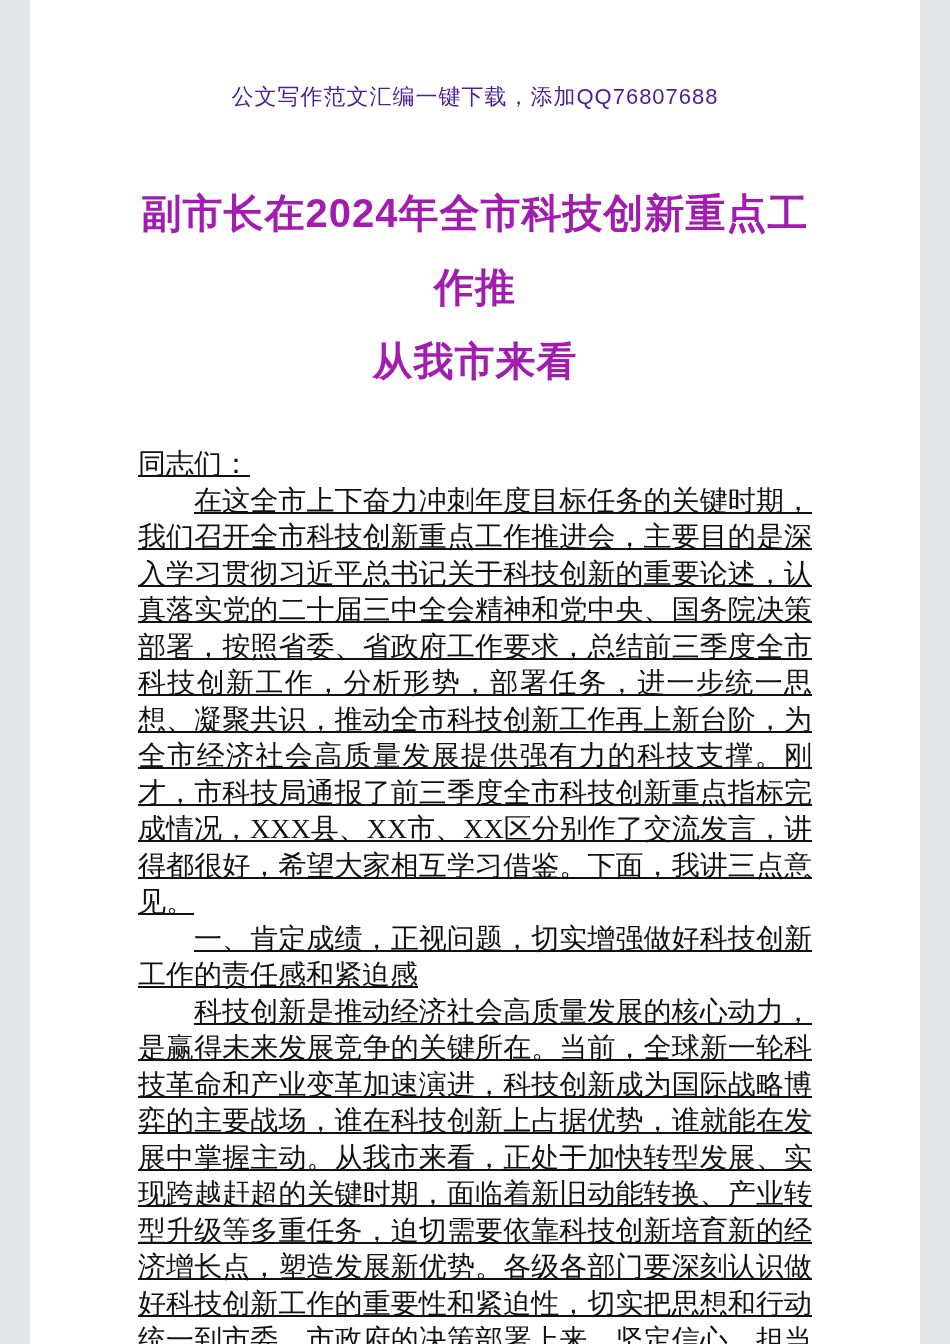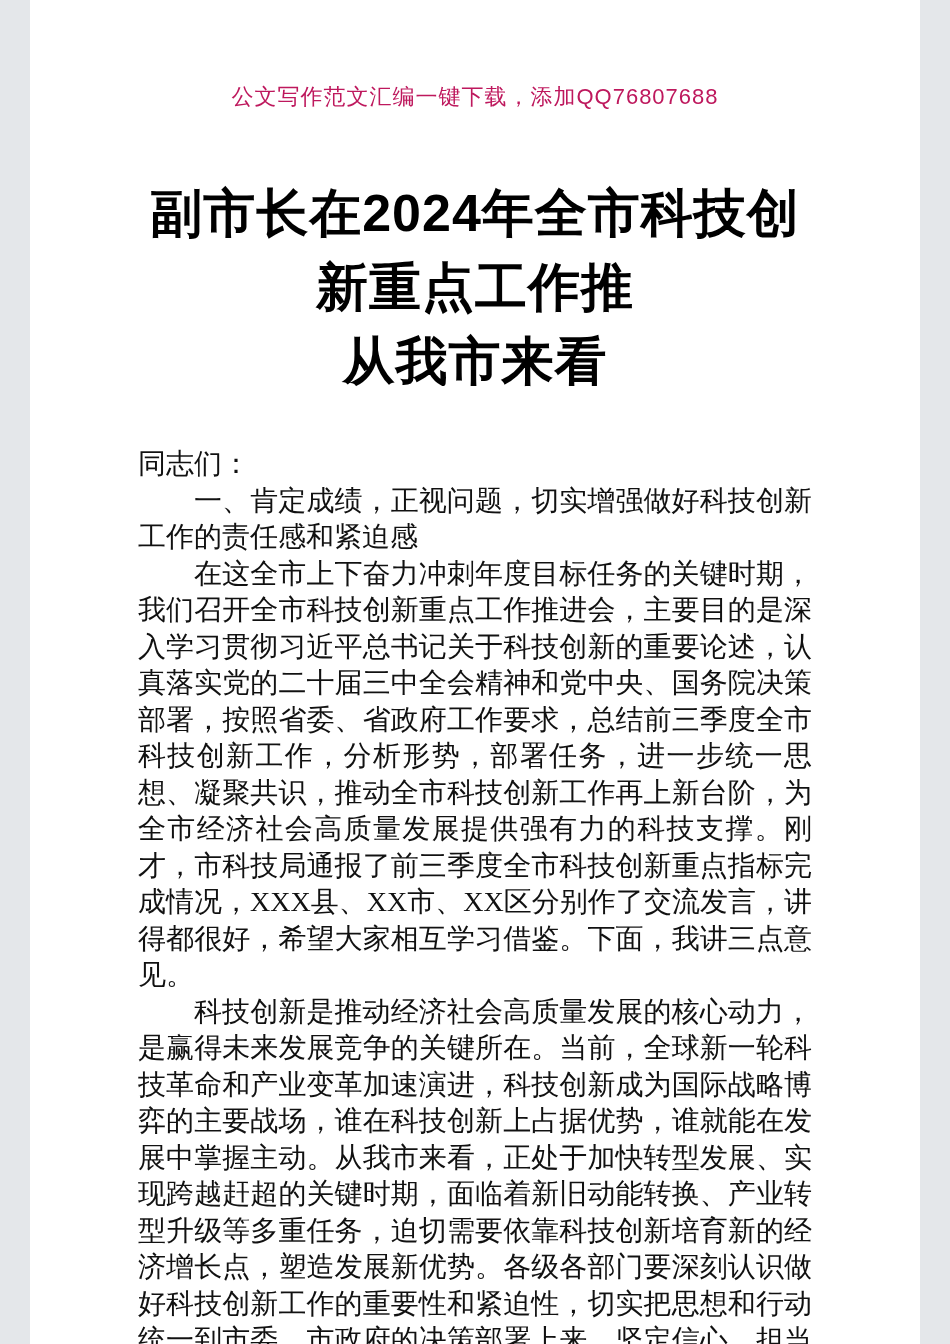--- a/index.html
+++ b/index.html
@@ -38,54 +38,55 @@
     font-size: 22px;
     line-height: 30px;
     color: #ff0000;
     font-family: "Liberation Sans", sans-serif;
     letter-spacing: 1px;
     white-space: nowrap;
   }
   .title {
     margin: 64px 0 48px 0;
     text-align: center;
-    font-size: 52px;
+    font-size: 40px;
     line-height: 74px;
     font-weight: bold;
-    color: #000000;
+    color: #a21caf;
     font-family: "Liberation Sans", sans-serif;
     letter-spacing: 1px;
   }
   .title span { display: block; }
   .body-text p {
     font-size: 28px;
     line-height: 36.5px;
     color: #111111;
     text-align: justify;
     font-family: "Liberation Serif", serif;
+    text-decoration: underline;
   }
   .body-text p.indent { text-indent: 2em; }
 </style>
 </head>
 <body>
 
 <div class="viewport">
   <div class="edge left"></div>
   <div class="edge right"></div>
 
   <div class="page">
 
-    <div class="promo" style="color: #be185d;">公文写作范文汇编一键下载，添加QQ76807688</div>
+    <div class="promo" style="color: #4c1d95;">公文写作范文汇编一键下载，添加QQ76807688</div>
 
     <h1 class="title">
       <span>副市长在2024年全市科技创新重点工作推</span>
       <span>从我市来看</span>
     </h1>
 
     <div class="body-text">
       <p>同志们：</p>
+      <p class="indent">在这全市上下奋力冲刺年度目标任务的关键时期，我们召开全市科技创新重点工作推进会，主要目的是深入学习贯彻习近平总书记关于科技创新的重要论述，认真落实党的二十届三中全会精神和党中央、国务院决策部署，按照省委、省政府工作要求，总结前三季度全市科技创新工作，分析形势，部署任务，进一步统一思想、凝聚共识，推动全市科技创新工作再上新台阶，为全市经济社会高质量发展提供强有力的科技支撑。刚才，市科技局通报了前三季度全市科技创新重点指标完成情况，XXX县、XX市、XX区分别作了交流发言，讲得都很好，希望大家相互学习借鉴。下面，我讲三点意见。</p>
       <p class="indent">一、肯定成绩，正视问题，切实增强做好科技创新工作的责任感和紧迫感</p>
-      <p class="indent">在这全市上下奋力冲刺年度目标任务的关键时期，我们召开全市科技创新重点工作推进会，主要目的是深入学习贯彻习近平总书记关于科技创新的重要论述，认真落实党的二十届三中全会精神和党中央、国务院决策部署，按照省委、省政府工作要求，总结前三季度全市科技创新工作，分析形势，部署任务，进一步统一思想、凝聚共识，推动全市科技创新工作再上新台阶，为全市经济社会高质量发展提供强有力的科技支撑。刚才，市科技局通报了前三季度全市科技创新重点指标完成情况，XXX县、XX市、XX区分别作了交流发言，讲得都很好，希望大家相互学习借鉴。下面，我讲三点意见。</p>
       <p class="indent">科技创新是推动经济社会高质量发展的核心动力，是赢得未来发展竞争的关键所在。当前，全球新一轮科技革命和产业变革加速演进，科技创新成为国际战略博弈的主要战场，谁在科技创新上占据优势，谁就能在发展中掌握主动。从我市来看，正处于加快转型发展、实现跨越赶超的关键时期，面临着新旧动能转换、产业转型升级等多重任务，迫切需要依靠科技创新培育新的经济增长点，塑造发展新优势。各级各部门要深刻认识做好科技创新工作的重要性和紧迫性，切实把思想和行动统一到市委、市政府的决策部署上来，坚定信心，担当作为，努力开创全市科技创新工作新局面。今年以来，全市上下深入实施创新驱</p>
     </div>
 
   </div>
 </div>
 
 </body></html>

